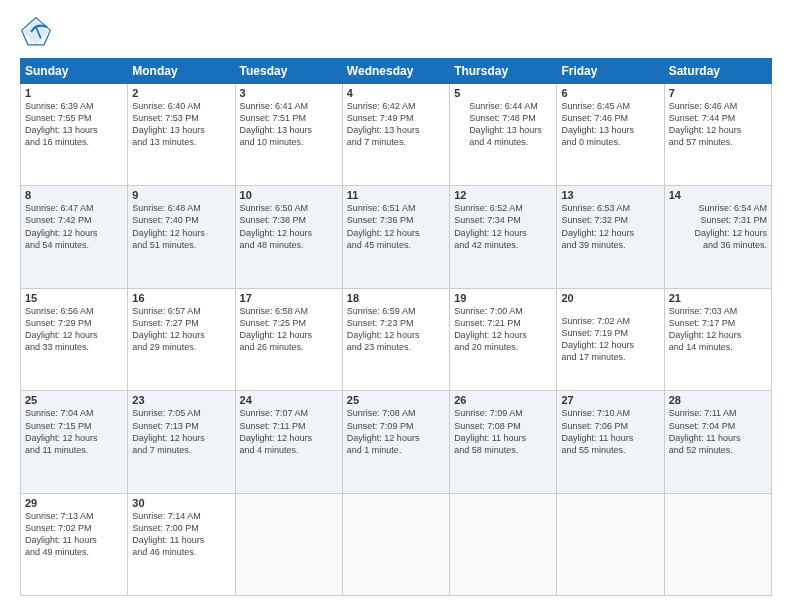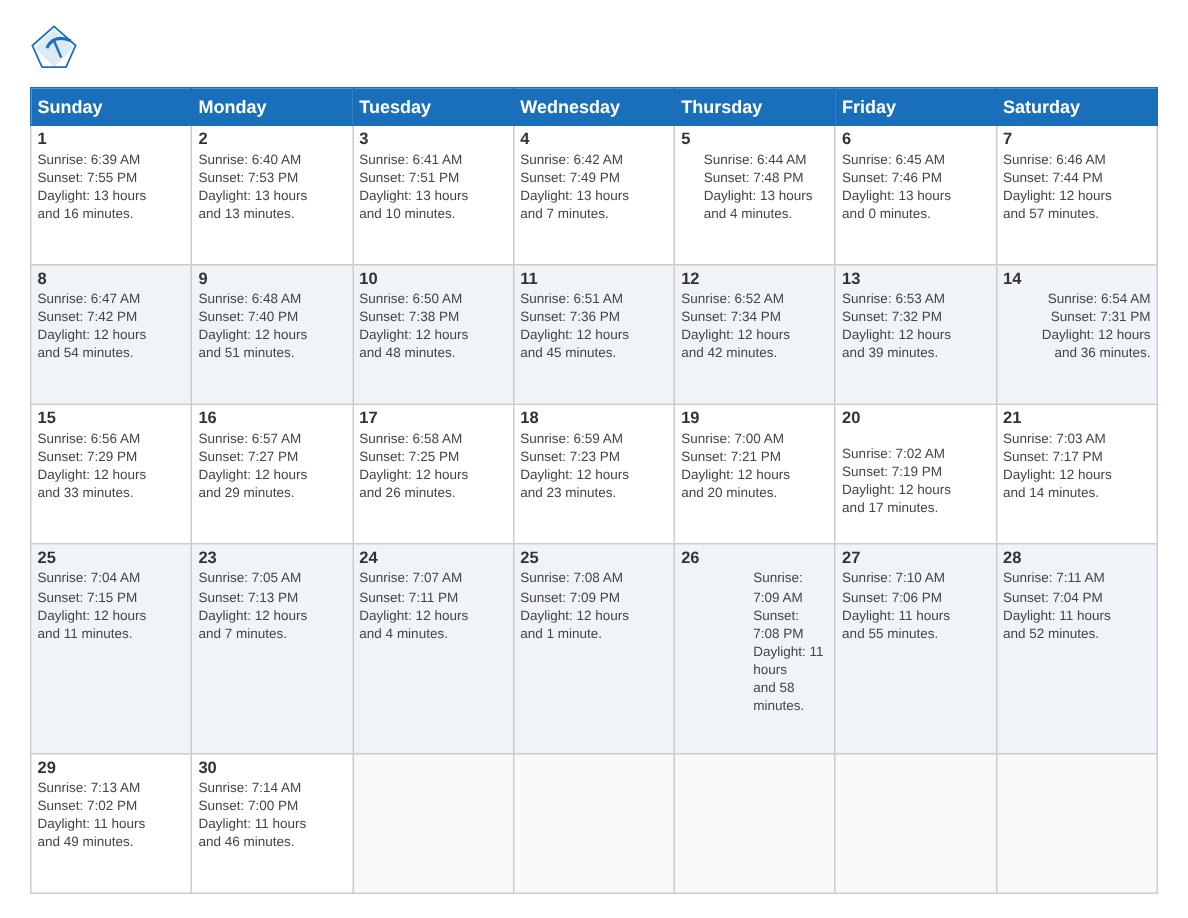--- a/index.html
+++ b/index.html
@@ -314,21 +314,21 @@
           </td>
           <td>
             <span class="day-num">25</span>
             <div class="day-info" style="white-space: pre-line;">Sunrise: 7:08 AM
 Sunset: 7:09 PM
 Daylight: 12 hours
 and 1 minute.</div>
           </td>
           <td>
             <span class="day-num">26</span>
-            <div class="day-info" style="white-space: pre-line; margin-left: 48px;">Sunrise: 7:09 AM
+            <div class="day-info" style="white-space: pre-line;">Sunrise: 7:09 AM
 Sunset: 7:08 PM
 Daylight: 11 hours
 and 58 minutes.</div>
           </td>
           <td>
             <span class="day-num">27</span>
             <div class="day-info" style="white-space: pre-line;">Sunrise: 7:10 AM
 Sunset: 7:06 PM
 Daylight: 11 hours
 and 55 minutes.</div>

